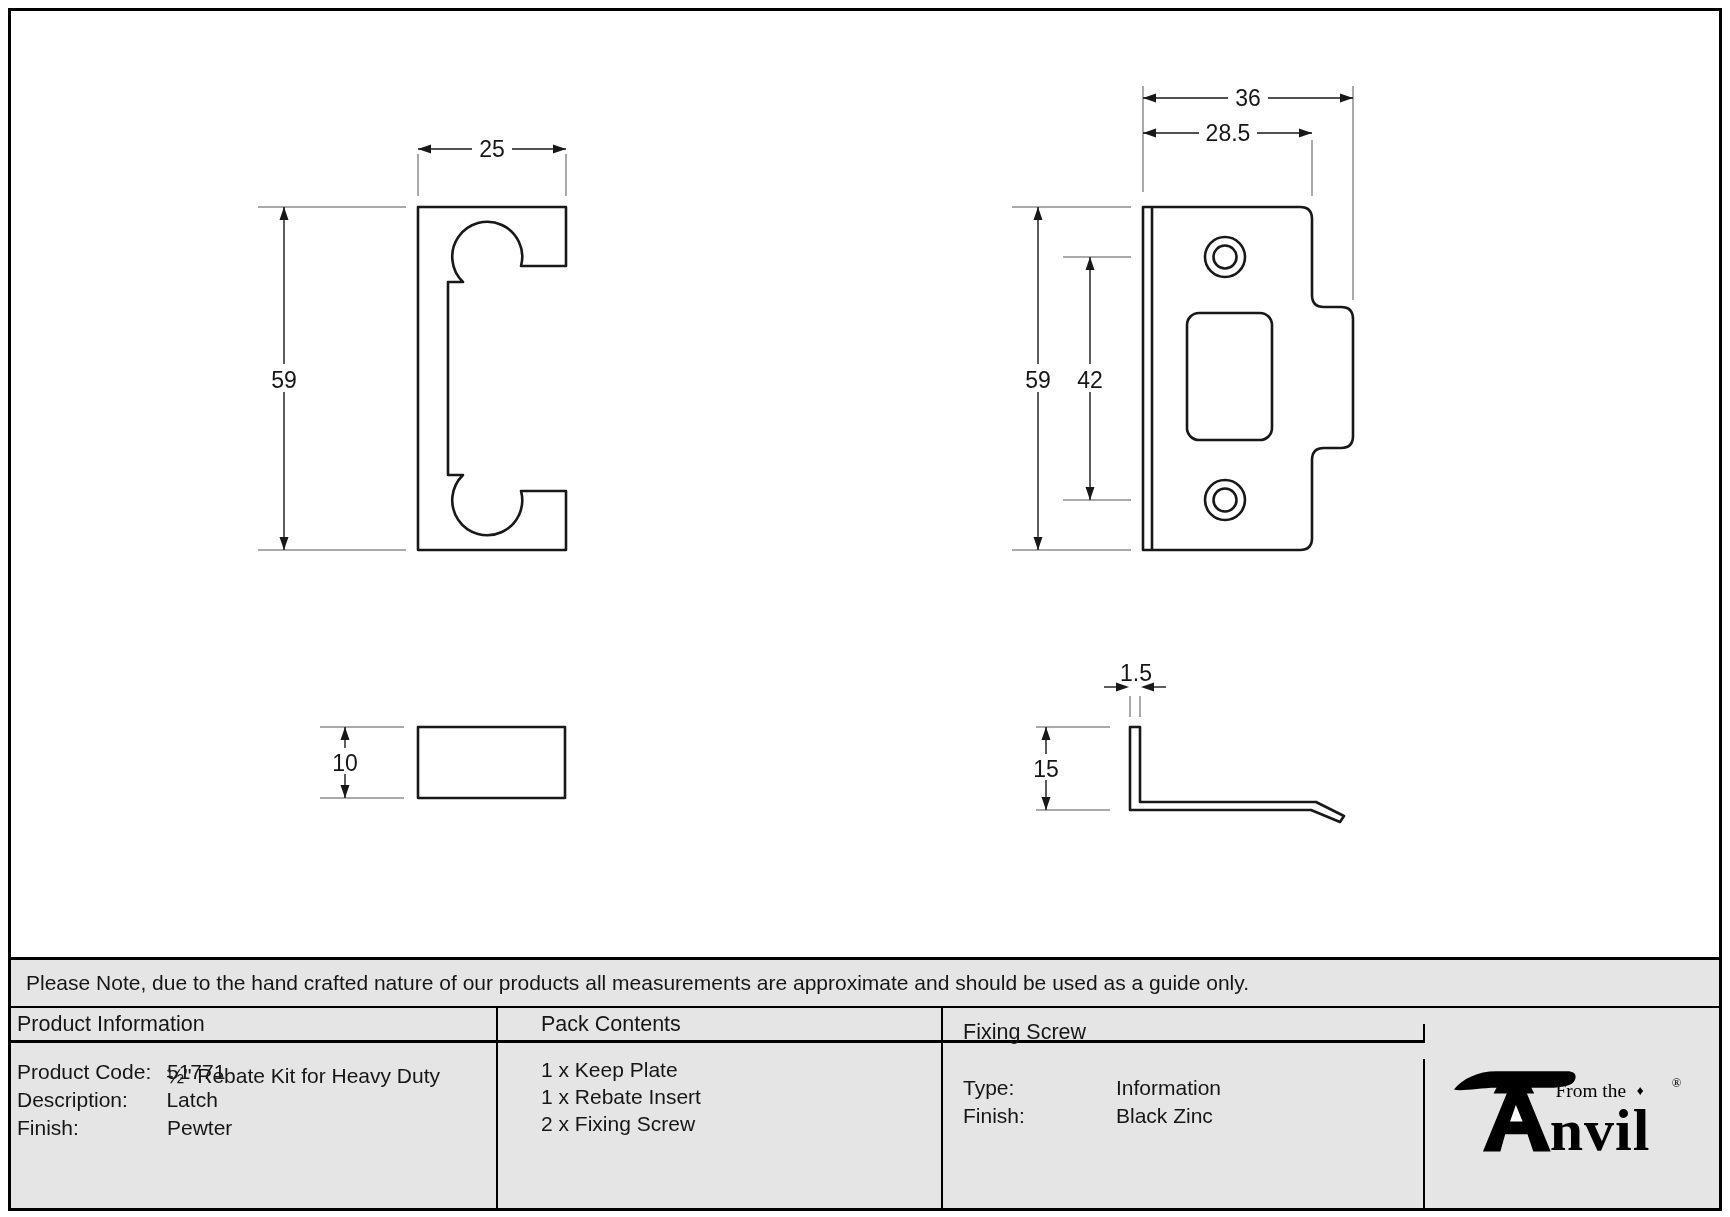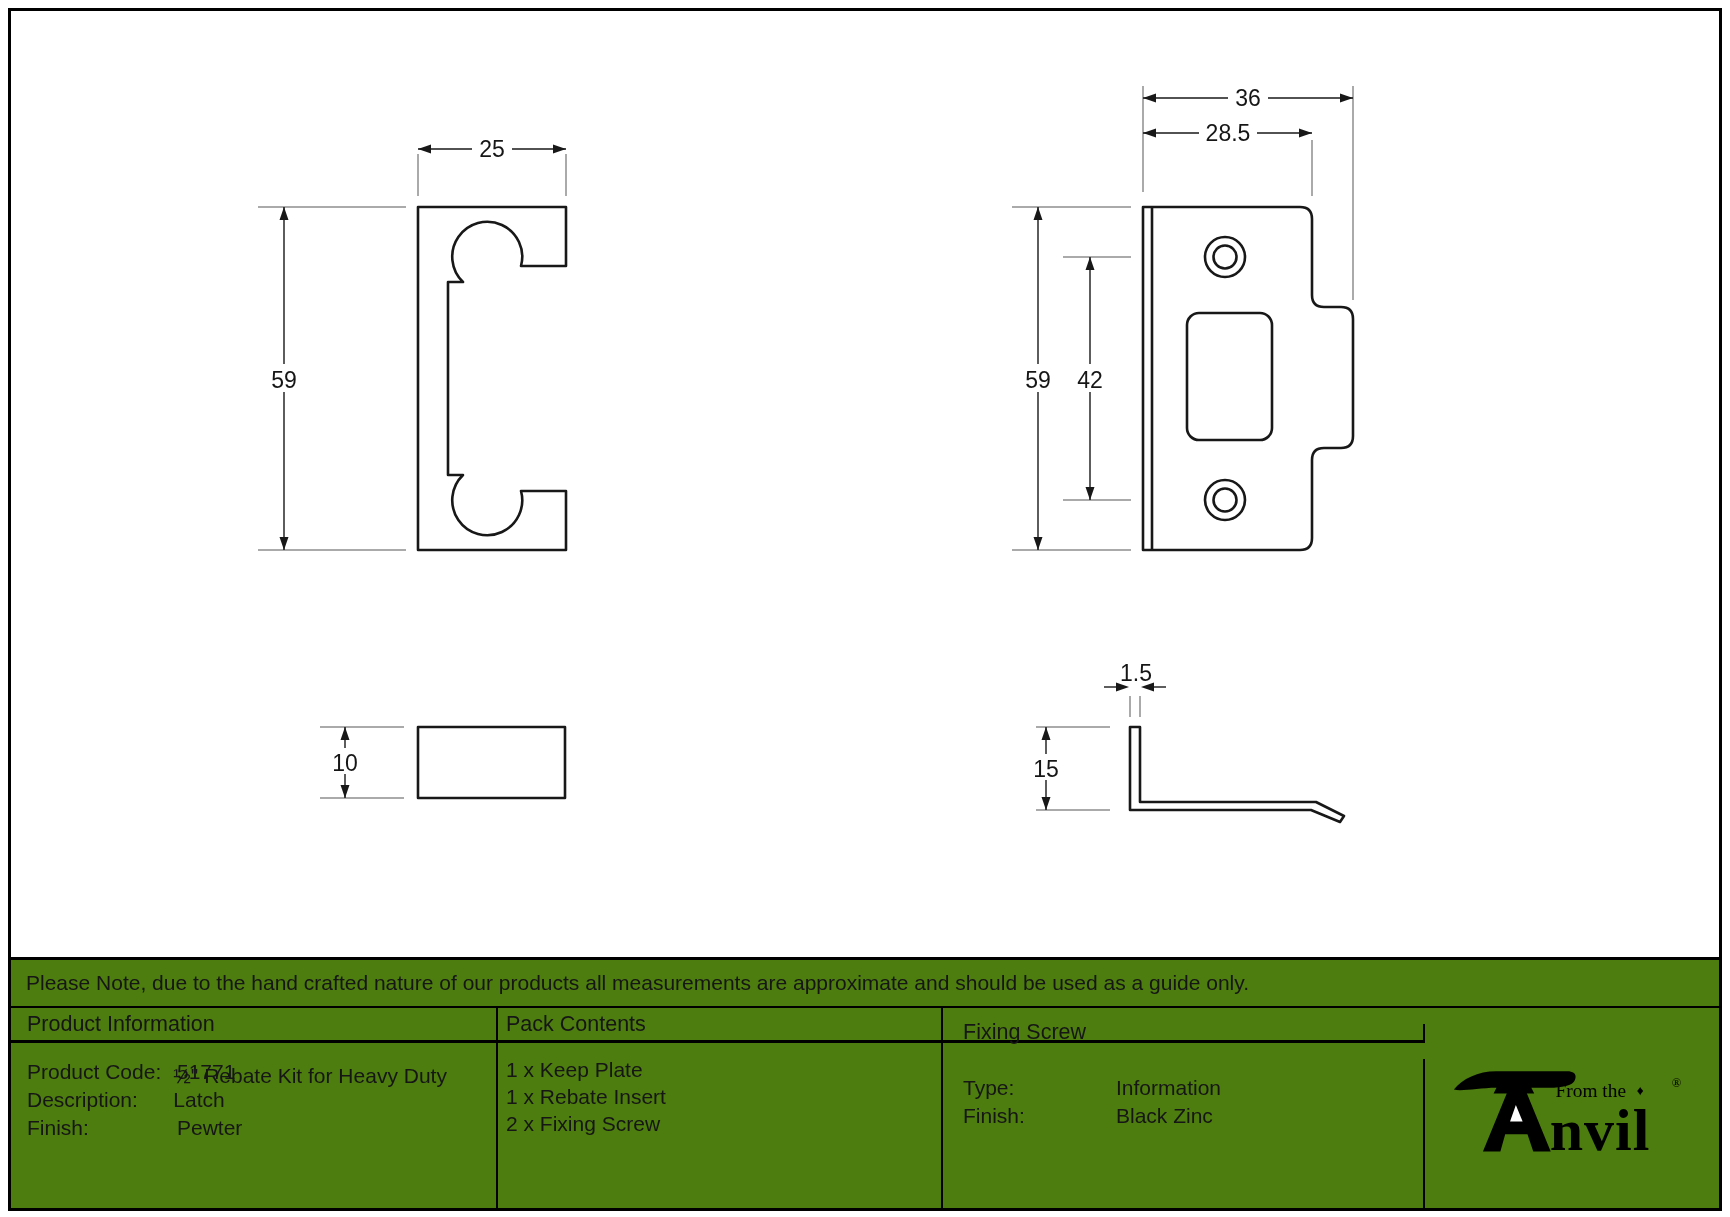--- a/index.html
+++ b/index.html
@@ -12,27 +12,27 @@
   .shape{fill:none;stroke:#181818;stroke-width:2.6;stroke-linejoin:round;}
   .dimline{stroke:#181818;stroke-width:1.4;fill:none;}
   .ext{stroke:#8e8e8e;stroke-width:1.5;fill:none;}
   .arrow{fill:#181818;stroke:none;}
   .dimbg{fill:#ffffff;stroke:none;}
   .dimtext{font-family:"Liberation Sans",sans-serif;font-size:23px;fill:#161616;text-anchor:middle;}
 
   
   .table-grid{position:absolute;left:0;right:0;top:946px;bottom:0;border-top:3px solid #000;
               display:grid;grid-template-columns:487px 445px 482px 1fr;grid-template-rows:48px 35px 1fr;
-              background:#4d7c0f;}
+              background:#e5e5e5;}
   .note-cell{grid-column:1/5;grid-row:1;border-bottom:2px solid #000;
              display:flex;align-items:center;padding-left:15px;font-size:21px;}
   .head-cell{grid-row:2;border-bottom:3px solid #000;display:flex;align-items:center;font-size:21.5px;}
   .body-cell{grid-row:3;padding-top:13px;font-size:21px;}
-  .col1{grid-column:1;border-right:2px solid #000;padding-left:16px;}
-  .col2{grid-column:2;border-right:2px solid #000;padding-left:8px;}
+  .col1{grid-column:1;border-right:2px solid #000;padding-left:6px;}
+  .col2{grid-column:2;border-right:2px solid #000;padding-left:43px;}
   .col3{grid-column:3;border-right:2px solid #000;padding-left:20px;margin-top:16px;}
   .spec-row{display:flex;height:28px;align-items:flex-end;}
   .col1 .lbl{display:inline-block;width:150px;}
   .col3 .lbl{display:inline-block;width:153px;}
   .pack-item{height:27px;display:flex;align-items:center;}
   .logo-cell{grid-column:4;grid-row:2/4;display:flex;align-items:center;justify-content:center;}
   .logo-svg{width:242px;height:94px;}
   .logo-serif{font-family:"Liberation Serif",serif;fill:#000;}
 </style>
 </head>

